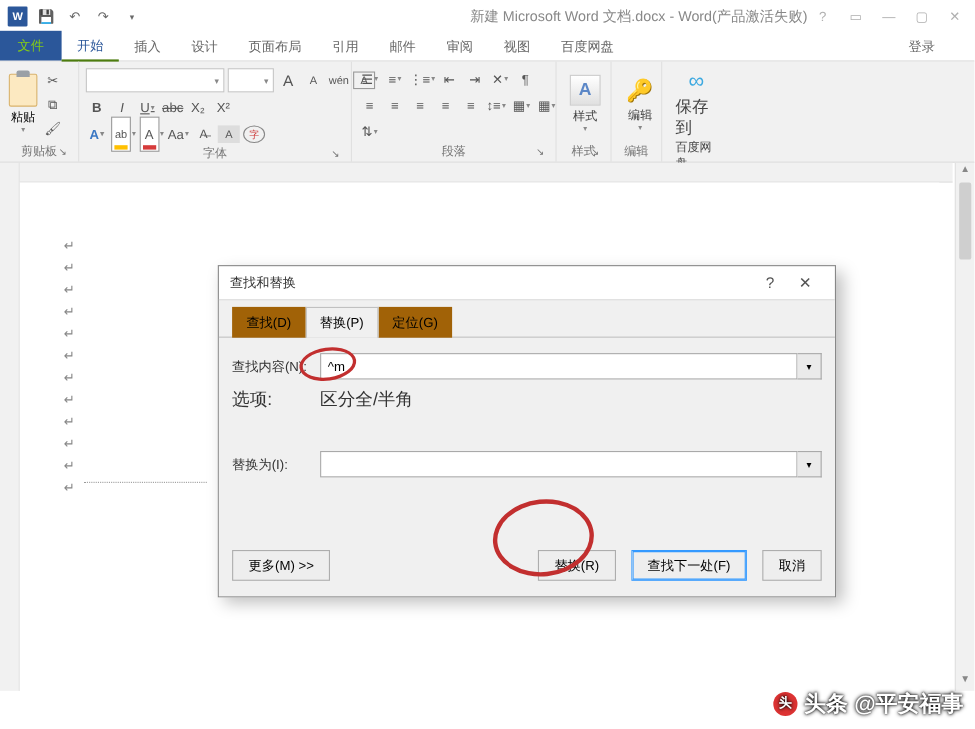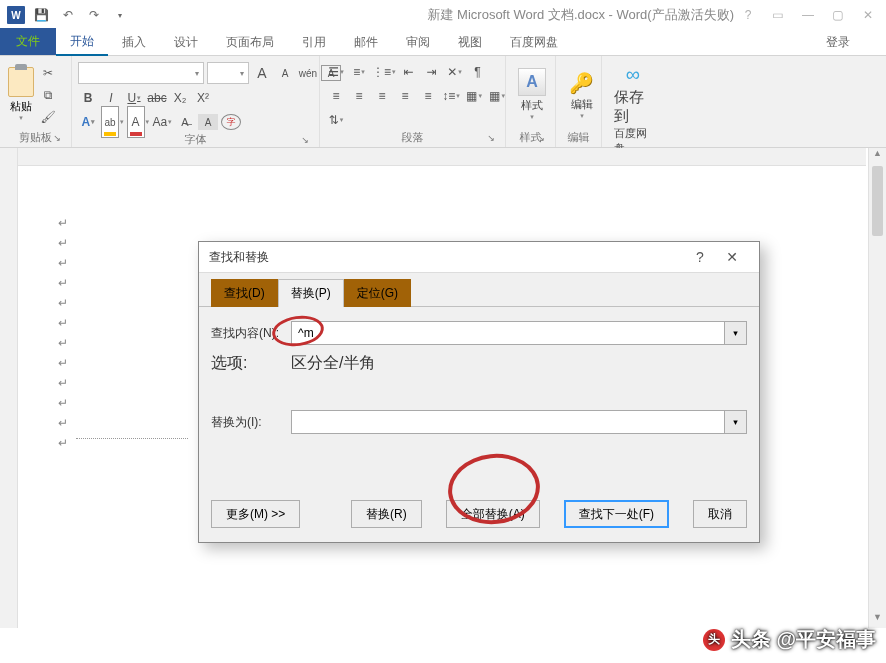--- a/index.html
+++ b/index.html
@@ -7,21 +7,21 @@
 .title-bar { height: 30px; background: #fff; display: flex; align-items: center; padding: 0 4px; color: #888; }
 .title-bar .qat { display: flex; align-items: center; gap: 2px; }
 .qat-btn { width: 24px; height: 24px; display: flex; align-items: center; justify-content: center; color: #6a6a6a; cursor: pointer; }
 .word-icon { width: 18px; height: 18px; background: #2b579a; color: #fff; display: flex; align-items: center; justify-content: center; font-size: 10px; font-weight: bold; border-radius: 1px; }
 .title-text { flex: 1; text-align: right; color: #888; font-size: 13px; }
 .win-controls { display: flex; gap: 2px; }
 .win-btn { width: 28px; height: 24px; display: flex; align-items: center; justify-content: center; color: #b0b0b0; cursor: pointer; }
 .ribbon-tabs { height: 26px; display: flex; align-items: flex-end; border-bottom: 1px solid #d4d4d4; }
 .ribbon-tab { padding: 4px 14px; color: #666; cursor: pointer; font-size: 12px; }
 .ribbon-tab.file { background: #2b579a; color: #84cc16; padding: 5px 16px; }
-.ribbon-tab.active { color: #2b579a; border-bottom: 2px solid #0369a1; margin-bottom: -1px; }
+.ribbon-tab.active { color: #2b579a; border-bottom: 2px solid #4d7c0f; margin-bottom: -1px; }
 .login { margin-left: auto; margin-right: 28px; color: #666; padding: 4px 8px; }
 .ribbon { height: 92px; background: #f1f1f1; border-bottom: 1px solid #d4d4d4; display: flex; }
 .rgroup { border-right: 1px solid #e0e0e0; display: flex; flex-direction: column; padding: 2px 6px 0; }
 .rgroup-body { flex: 1; display: flex; align-items: center; gap: 3px; }
 .rgroup-label { text-align: center; font-size: 11px; color: #777; padding-bottom: 2px; position: relative; }
 .rgroup-label .launcher { position: absolute; right: 2px; bottom: 2px; width: 12px; height: 12px; font-size: 9px; color: #777; cursor: pointer; }
 .paste-big { display: flex; flex-direction: column; align-items: center; padding: 2px 2px; cursor: pointer; }
 .paste-icon { width: 26px; height: 30px; border: 1px solid #d9b36c; background: #fce9c1; border-radius: 2px; position: relative; }
 .paste-icon::before { content: ""; position: absolute; top: -4px; left: 6px; width: 12px; height: 6px; background: #9aa0a6; border-radius: 2px 2px 0 0; }
 .mini-col { display: flex; flex-direction: column; gap: 4px; padding-top: 2px; }
@@ -61,21 +61,21 @@
 .dlg-tab { padding: 5px 12px; font-size: 12px; background: #a16207; border: 1px solid transparent; border-bottom: none; cursor: pointer; }
 .dlg-tab.active { background: #f0f0f0; border-color: #c0c0c0; position: relative; }
 .tab-underline { border-bottom: 1px solid #c0c0c0; margin: -1px -12px 0; }
 .formrow { display: flex; align-items: center; margin-top: 14px; }
 .formrow label { width: 80px; color: #333; font-size: 12px; }
 .formrow .combo-inp { flex: 1; display: flex; }
 .combo-inp input { flex: 1; height: 24px; border: 1px solid #a9a9a9; padding: 0 6px; font-size: 12px; background: #fff; }
 .combo-inp .ddbtn { width: 22px; height: 24px; border: 1px solid #a9a9a9; border-left: none; background: #eaeaea; display: flex; align-items:center; justify-content:center; font-size: 9px; cursor: pointer; }
 .optrow { display: flex; margin-top: 8px; font-size: 16px; color: #333; }
 .optrow .lab { width: 80px; }
-.dlg-buttons { display: flex; gap: 24px; margin-top: 66px; align-items: center; }
+.dlg-buttons { display: flex; gap: 14px; margin-top: 66px; align-items: center; }
 .dlg-btn { height: 28px; padding: 0 14px; background: #eeeeee; border: 1px solid #adadad; font-size: 12px; cursor: pointer; display: flex; align-items: center; }
 .dlg-btn.focus { border: 1px solid #3399ff; box-shadow: inset 0 0 0 1px #3399ff; }
 .dlg-buttons .sp { flex: 1; }
 .anno-red1 { position: absolute; left: 272px; top: 316px; width: 52px; height: 30px; border: 3px solid #c22f2f; border-radius: 50%; transform: rotate(-8deg); pointer-events: none; }
 .anno-red2 { position: absolute; left: 448px; top: 454px; width: 92px; height: 70px; border: 4px solid #c22f2f; border-radius: 50%; transform: rotate(-6deg); pointer-events: none; }
 .watermark { position: absolute; right: 10px; bottom: 10px; color: #fff; font-size: 20px; font-weight: bold; text-shadow: 0 0 4px #000, 0 0 2px #000; display: flex; align-items: center; gap: 6px; }
 .watermark .logo { width: 22px; height: 22px; border-radius: 50%; background: #d33; display: flex; align-items:center; justify-content:center; font-size: 12px; }
 </style>
 </head>
 <body>
@@ -291,21 +291,20 @@
       <div class="combo-inp">
         <input type="text" value="" style="">
         <div class="ddbtn">▾</div>
       </div>
     </div>
 
     <div class="dlg-buttons">
       <div class="dlg-btn">更多(M) &gt;&gt;</div>
       <span class="sp"></span>
       <div class="dlg-btn">替换(R)</div>
-      <div class="dlg-btn">全部替换(A)</div>
       <div class="dlg-btn focus">查找下一处(F)</div>
       <div class="dlg-btn">取消</div>
     </div>
   </div>
 </div>
 
 <div class="anno-red1"></div>
 <div class="anno-red2"></div>
 
 <div class="watermark">

